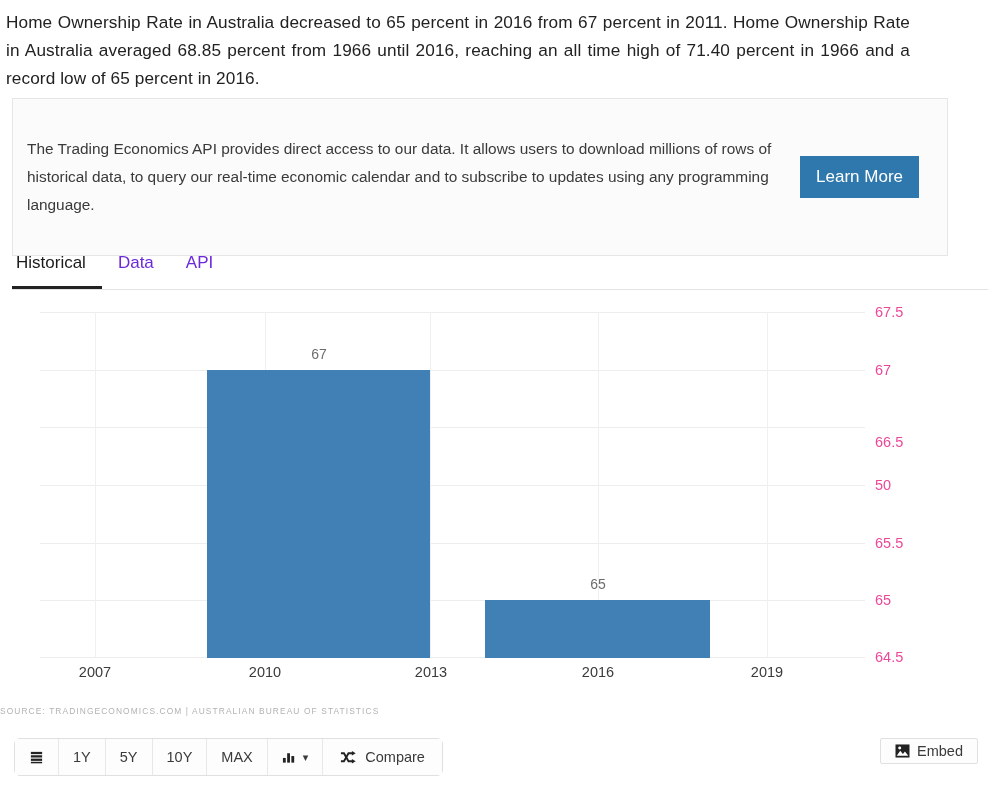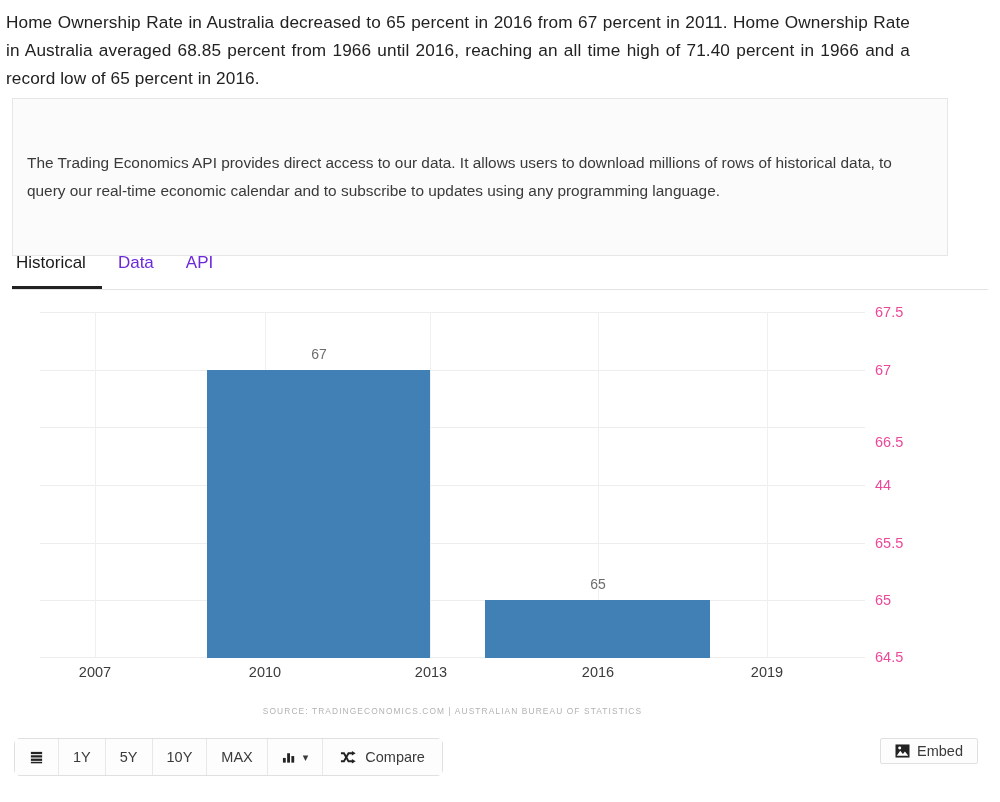--- a/index.html
+++ b/index.html
@@ -121,21 +121,21 @@
     position: absolute;
     top: 368px;
     font-size: 14.5px;
     color: #3b3b3b;
     transform: translateX(-50%);
   }
   #source {
     position: absolute;
     left: 0; top: 410px;
     width: 905px;
-    text-align: center;
+    text-align: left;
     font-size: 8.4px;
     letter-spacing: 1.1px;
     color: #b2b2b2;
   }
 
   
   #toolbar {
     position: absolute;
     left: 14px; top: 738px;
     height: 38px;
@@ -177,20 +177,21 @@
 
   .ico { display: inline-block; line-height: 0; }
 </style>
 </head>
 <body>
 
 <div id="intro">Home Ownership Rate in Australia decreased to 65 percent in 2016 from 67 percent in 2011. Home Ownership Rate in Australia averaged 68.85 percent from 1966 until 2016, reaching an all time high of 71.40 percent in 1966 and a record low of 65 percent in 2016.</div>
 
 <div id="api-box">
   <div id="api-text">The Trading Economics API provides direct access to our data. It allows users to download millions of rows of historical data, to query our real-time economic calendar and to subscribe to updates using any programming language.</div>
+  <button id="learn-more">Learn More</button>
 </div>
 
 <div id="tabs">
   <div class="tab active">Historical</div>
   <div class="tab">Data</div>
   <div class="tab">API</div>
 </div>
 
 <div id="chart">
   <div id="plot">
@@ -212,21 +213,21 @@
     <div class="bar" style="left:167px; width:223px; height:288px;"></div>
     <div class="bar" style="left:445px; width:225px; height:58px;"></div>
 
     <div class="bar-label" style="left:279px; top:34px;">67</div>
     <div class="bar-label" style="left:558px; top:264px;">65</div>
   </div>
 
   <div class="ylab" style="top:16px">67.5</div>
   <div class="ylab" style="top:74px">67</div>
   <div class="ylab" style="top:146px">66.5</div>
-  <div class="ylab" style="top:189px">44</div>
+  <div class="ylab" style="top:189px">50</div>
   <div class="ylab" style="top:247px">65.5</div>
   <div class="ylab" style="top:304px">65</div>
   <div class="ylab" style="top:361px">64.5</div>
 
   <div class="xlab" style="left:95px">2007</div>
   <div class="xlab" style="left:265px">2010</div>
   <div class="xlab" style="left:431px">2013</div>
   <div class="xlab" style="left:598px">2016</div>
   <div class="xlab" style="left:767px">2019</div>
 

